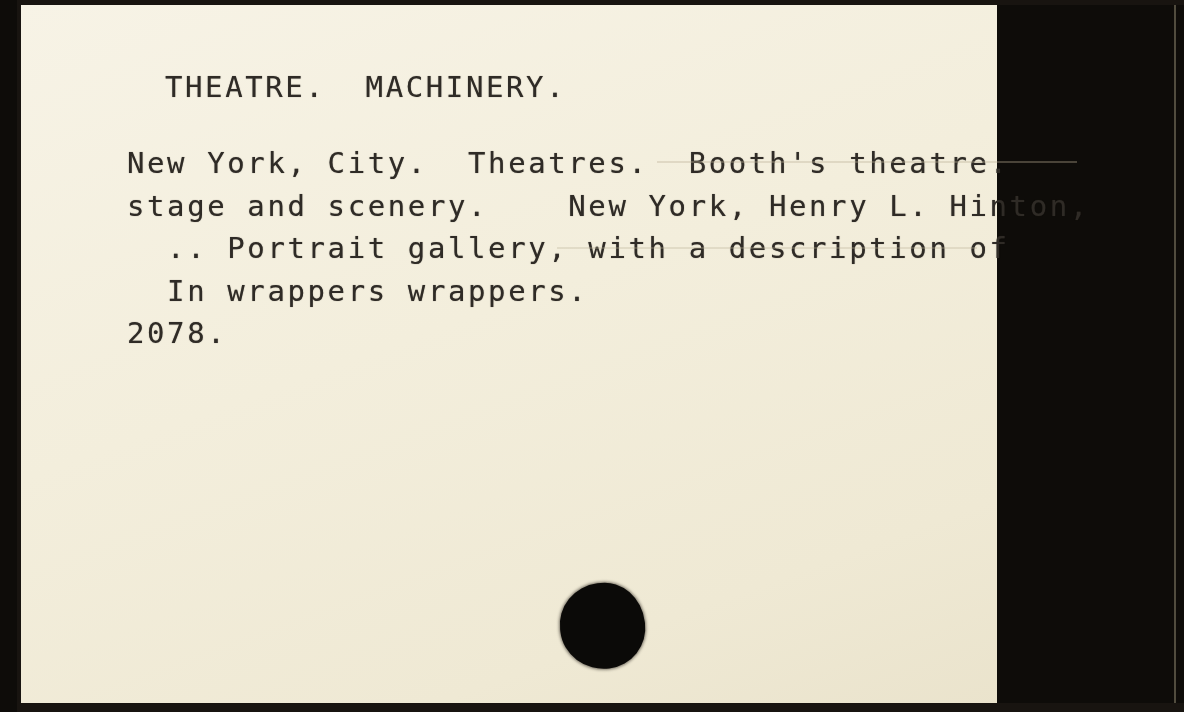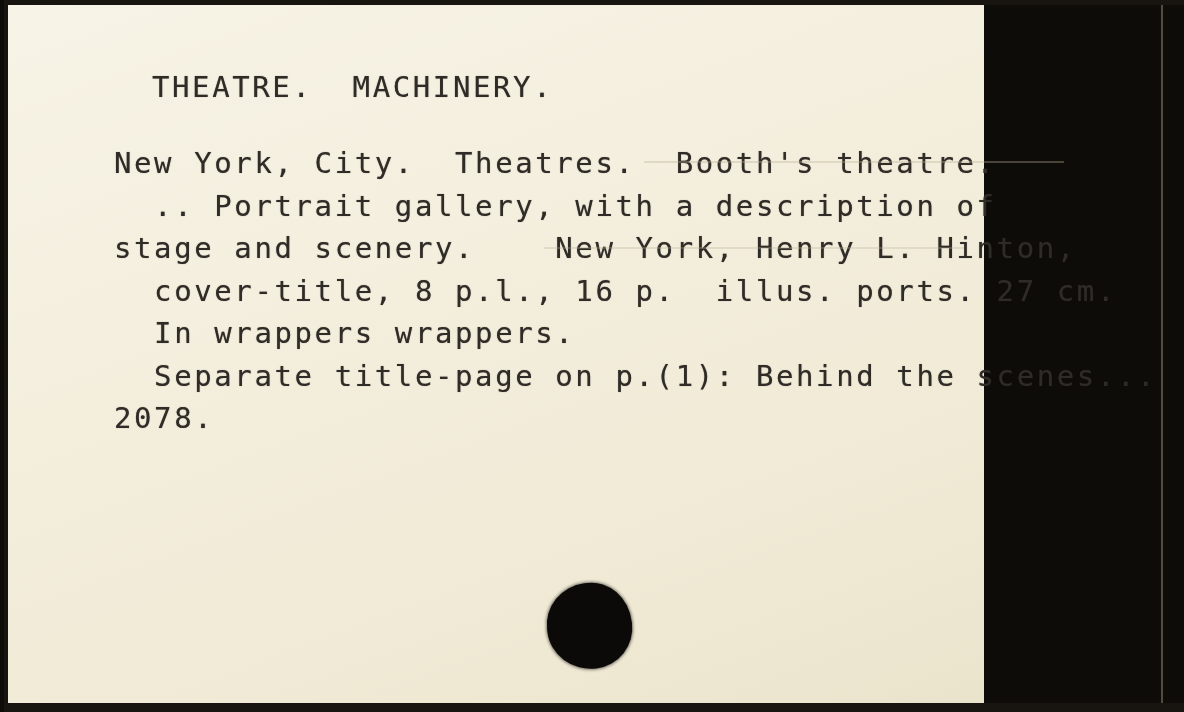--- a/index.html
+++ b/index.html
@@ -11,21 +11,21 @@
     overflow: hidden;
   }
   .stage {
     position: relative;
     width: 1184px;
     height: 712px;
     font-family: "DejaVu Sans Mono", "Liberation Mono", monospace;
   }
   .card {
     position: absolute;
-    left: 4px; top: 0;
+    left: 17px; top: 0;
     width: 980px; height: 712px;
     background: linear-gradient(160deg, #f7f3e6 0%, #f3eedc 45%, #efe9d4 80%, #eae3cc 100%);
   }
   
   .edge-top    { position: absolute; left: 0; top: 0; width: 1184px; height: 5px; background: #181410; }
   .edge-bottom { position: absolute; left: 0; top: 703px; width: 1184px; height: 9px; background: #181410; }
   .edge-left   { position: absolute; left: 0; top: 0; width: 4px; height: 712px; background: #181410; }
   .edge-right  { position: absolute; left: 1180px; top: 0; width: 4px; height: 712px; background: #181410; }
   .card-crease { position: absolute; left: 1157px; top: 0; width: 2px; height: 712px; background: rgba(165,155,128,0.45); }
 
@@ -75,25 +75,23 @@
 <body>
 
 <div class="stage">
   <div class="card">
 
     <div class="tw heading">THEATRE.  MACHINERY.</div>
 
 
     <div class="body-block">
       <div class="tw line">New York, City.  Theatres.  Booth's theatre.</div>
+      <div class="tw line">stage and scenery.    New York, Henry L. Hinton,</div>
       <div class="tw line">  .. Portrait gallery, with a description of</div>
-      <div class="tw line">stage and scenery.    New York, Henry L. Hinton,</div>
-      <div class="tw line">  cover-title, 8 p.l., 16 p.  illus. ports. 27 cm.</div>
       <div class="tw line">  In wrappers wrappers.</div>
-      <div class="tw line">  Separate title-page on p.(1): Behind the scenes...</div>
       <div class="tw line">2078.</div>
     </div>
 
     <div class="streak-1"></div>
     <div class="streak-2"></div>
 
     <div class="hole-punch"></div>
 
     <div class="card-crease"></div>
     <div class="edge-top"></div>

